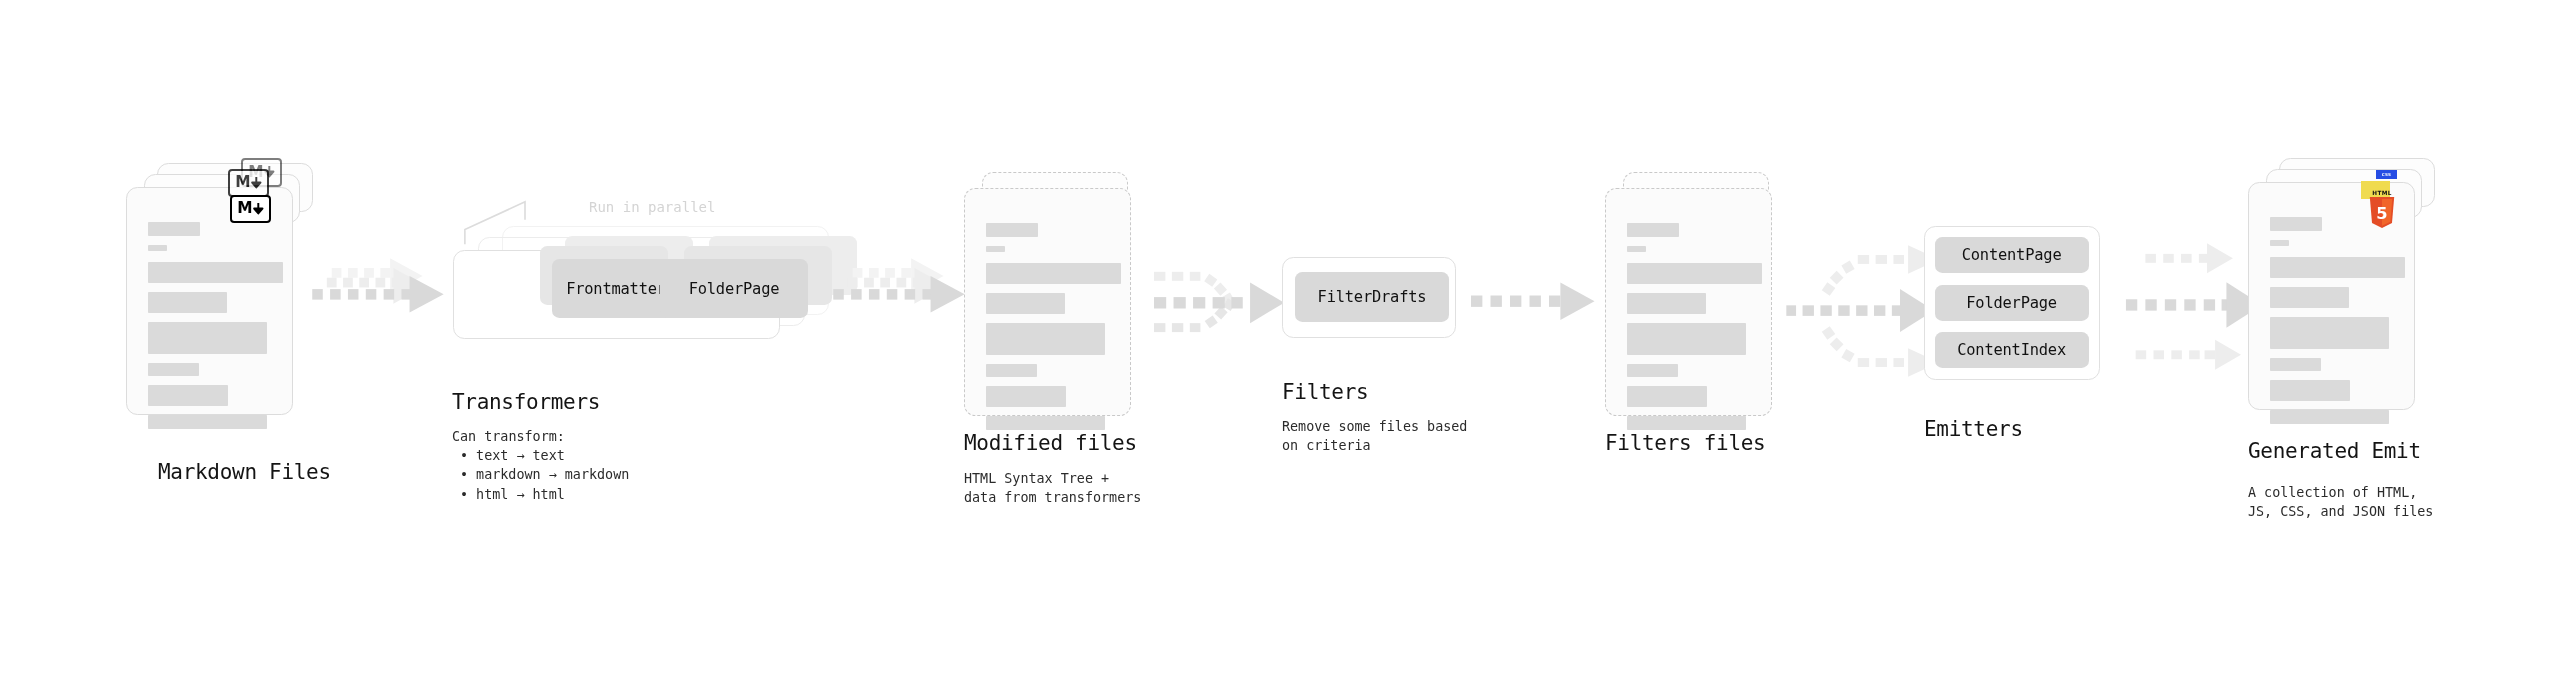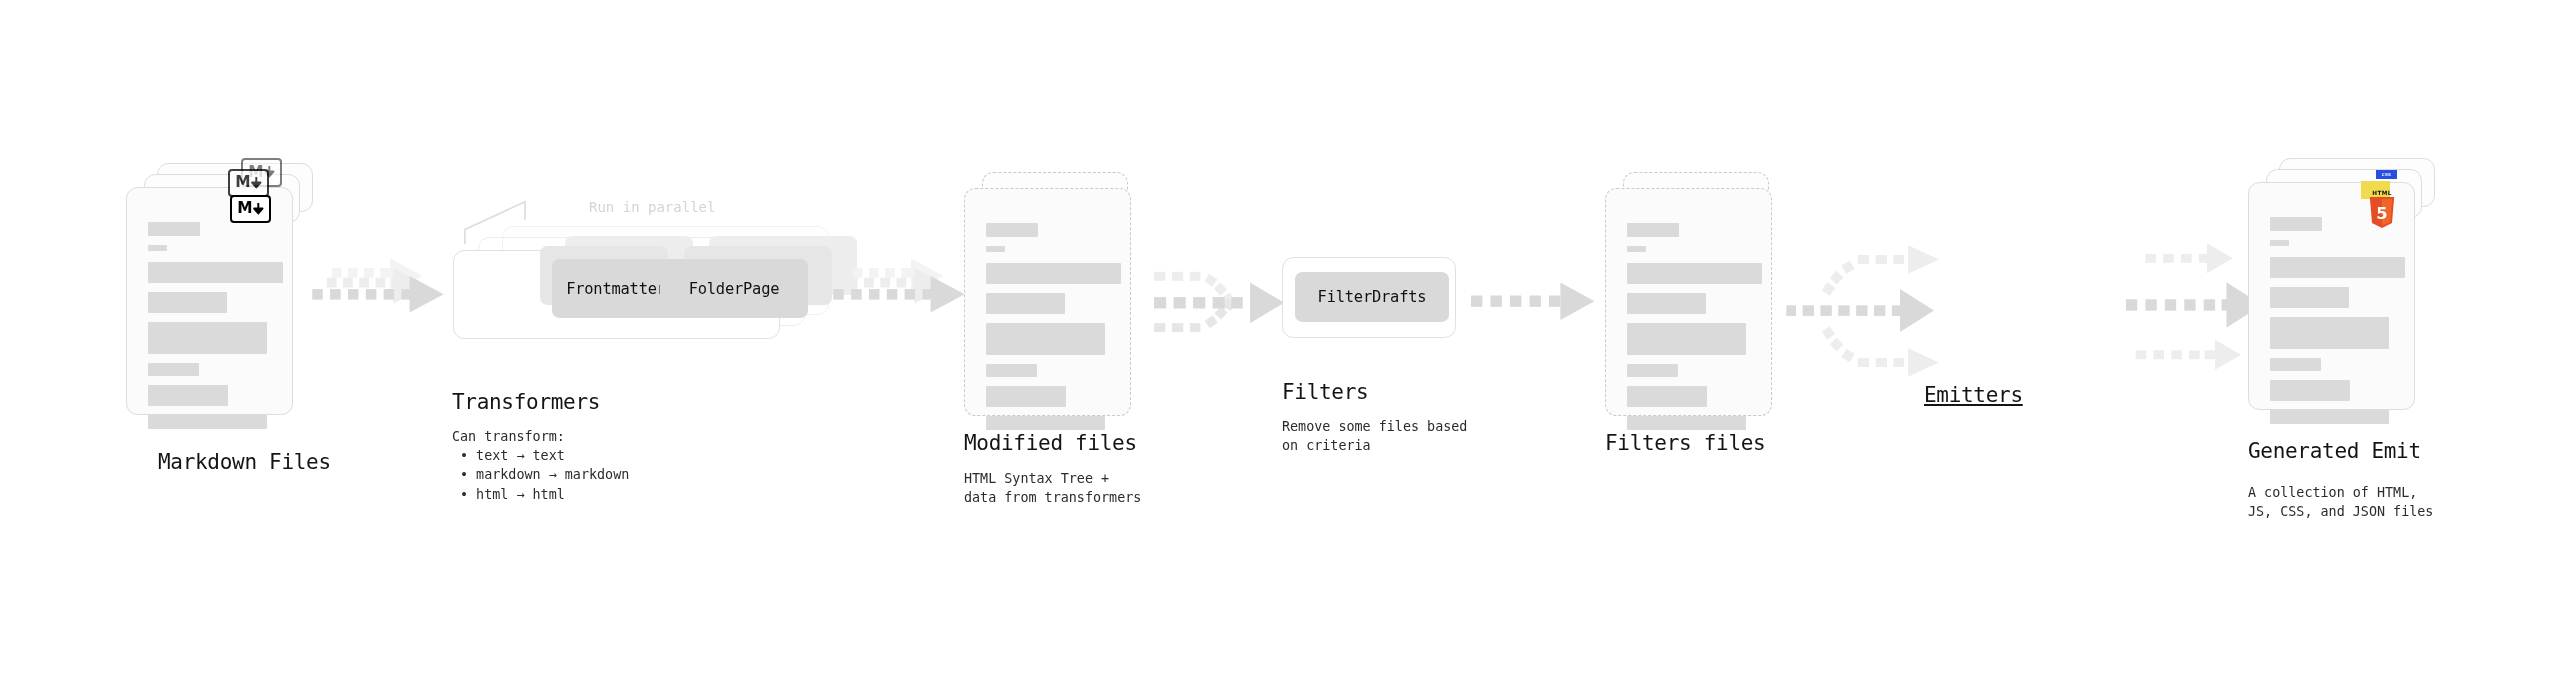--- a/index.html
+++ b/index.html
@@ -201,21 +201,21 @@
         <path d="M6.5 1 L6.5 10 M1.4 8 L6.5 14 L11.6 8 Z" stroke="#000" stroke-width="2.4" fill="#000" stroke-linejoin="round"></path>
       </svg>
     </div>
     <div class="md-badge" style="left:104px; top:32px;">
       <span class="m">M</span>
       <svg width="10.6" height="14" viewBox="0 0 13 17">
         <path d="M6.5 1 L6.5 10 M1.4 8 L6.5 14 L11.6 8 Z" stroke="#000" stroke-width="2.4" fill="#000" stroke-linejoin="round"></path>
       </svg>
     </div>
   </div>
-  <div class="title" style="left:126px; top:450px;padding-left:32px;">Markdown Files</div>
+  <div class="title" style="left:126px; top:460px;padding-left:32px;">Markdown Files</div>
 
   <svg class="ovl" style="left:309px; top:268px;" width="146" height="73" viewBox="0 0 180 90">
     <g fill="#f3f3f3">
       <g>
         <rect x="28" y="0" width="12" height="12"></rect>
           <rect x="48" y="0" width="12" height="12"></rect>
         <rect x="68" y="0" width="12" height="12"></rect>
           <rect x="88" y="0" width="12" height="12"></rect>
         <rect x="108" y="0" width="12" height="12"></rect>
         <path d="M100 -12 L140 10 L100 32 Z"></path>
@@ -416,21 +416,27 @@
         <rect x="30" y="78" width="14" height="13"></rect>
       <rect x="52" y="78" width="14" height="13"></rect>
         <rect x="74" y="78" width="14" height="13"></rect>
       <rect x="96" y="78" width="14" height="13"></rect>
         <rect x="118" y="78" width="14" height="13"></rect>
       <rect x="140" y="78" width="13" height="13"></rect>
       <path d="M150 58 L192 84.5 L150 111 Z"></path>
     </g>
   </svg>
 
-  <div class="title" style="left:1924px; top:383px;text-decoration:underline;">Emitters</div>
+  <div class="node" style="left:1924px; top:226px; width:187px; height:159px;">
+    <div class="pbox" style="left:0; top:0; width:176px; height:154px;"></div>
+    <div class="chip" style="left:10.6px; top:10.6px; width:154px; height:36px;">ContentPage</div>
+    <div class="chip" style="left:10.6px; top:59px; width:154px; height:36px;">FolderPage</div>
+    <div class="chip" style="left:10.6px; top:106px; width:154px; height:36px;">ContentIndex</div>
+  </div>
+  <div class="title" style="left:1924px; top:417px;">Emitters</div>
 
   <svg class="ovl" style="left:2119px; top:232px;" width="163" height="154" viewBox="0 0 200 190">
     <g fill="#ededed">
       <rect x="32" y="27" width="13" height="11"></rect>
         <rect x="54" y="27" width="13" height="11"></rect>
       <rect x="76" y="27" width="13" height="11"></rect>
         <rect x="98" y="27" width="13" height="11"></rect>
       <path d="M108 14 L140 32.5 L108 51 Z"></path>
     </g>
     <g fill="#ededed">

